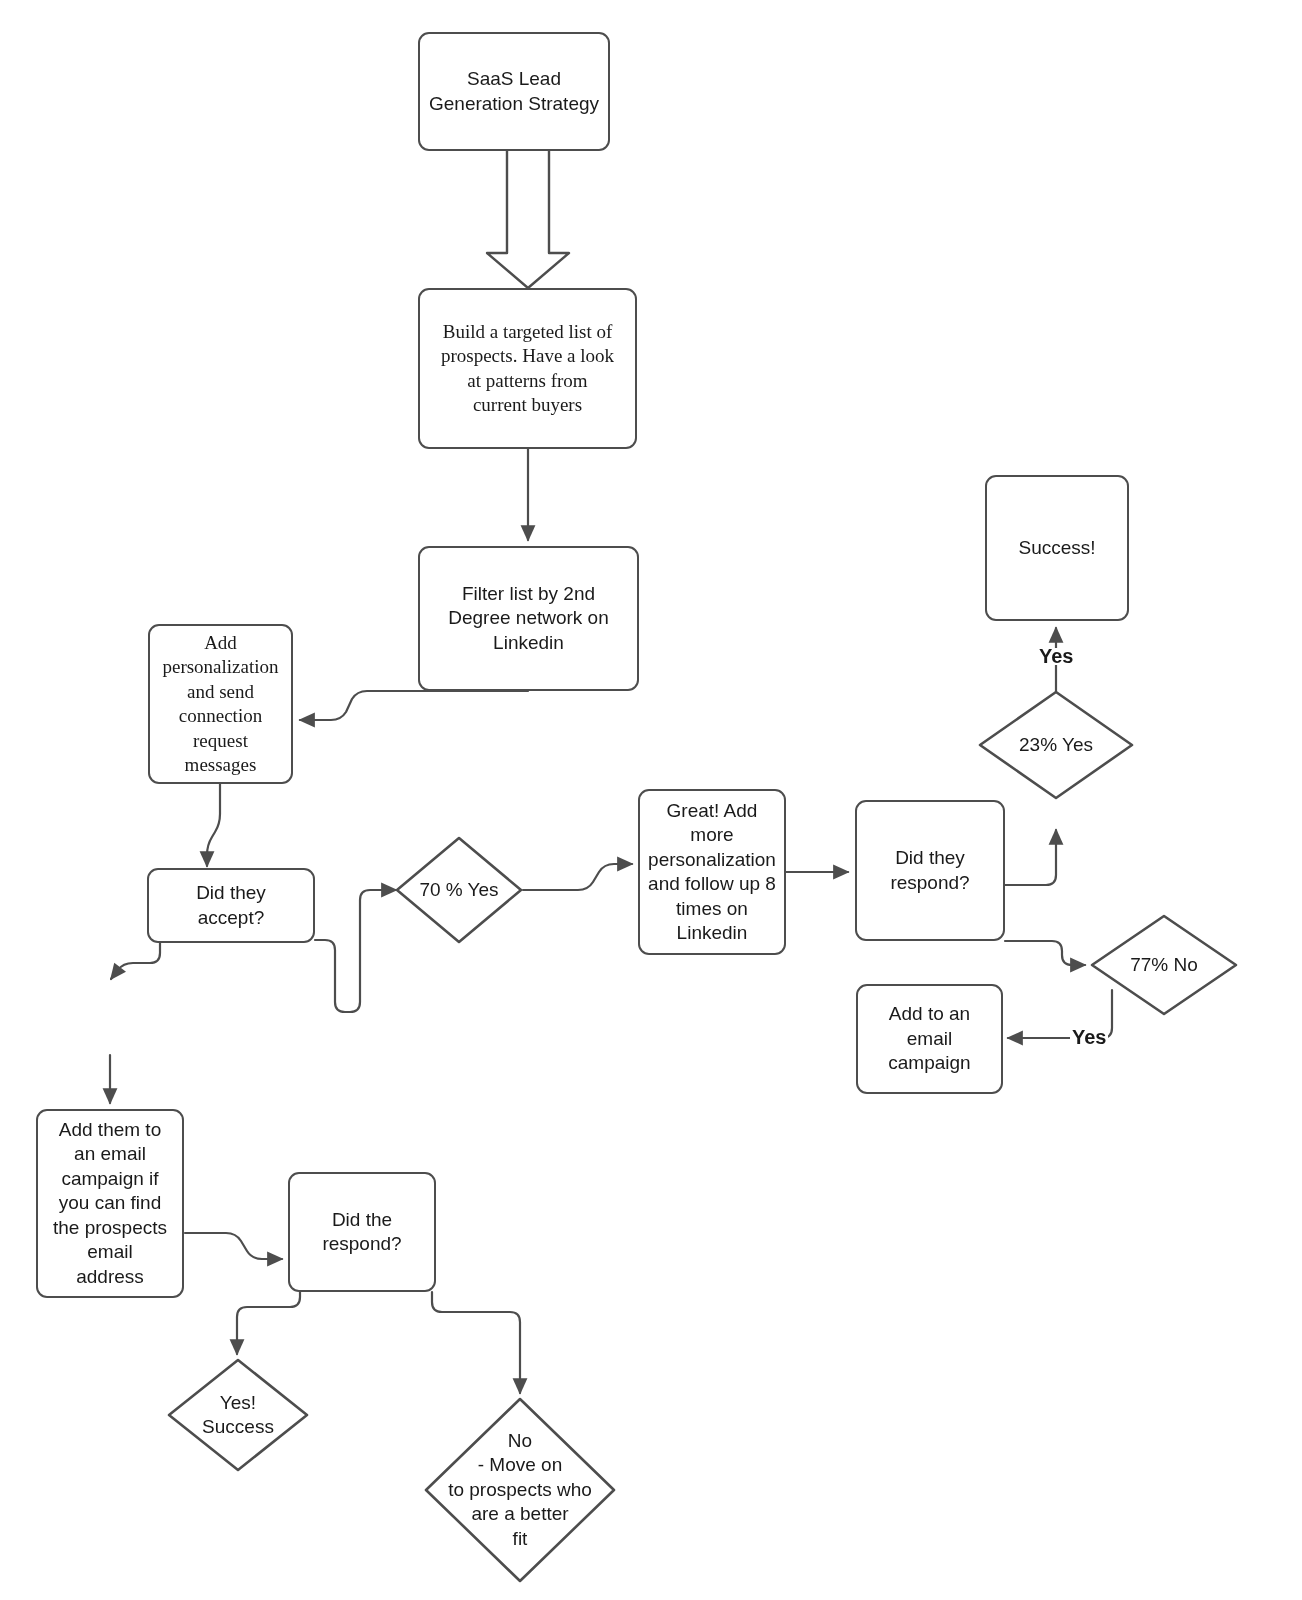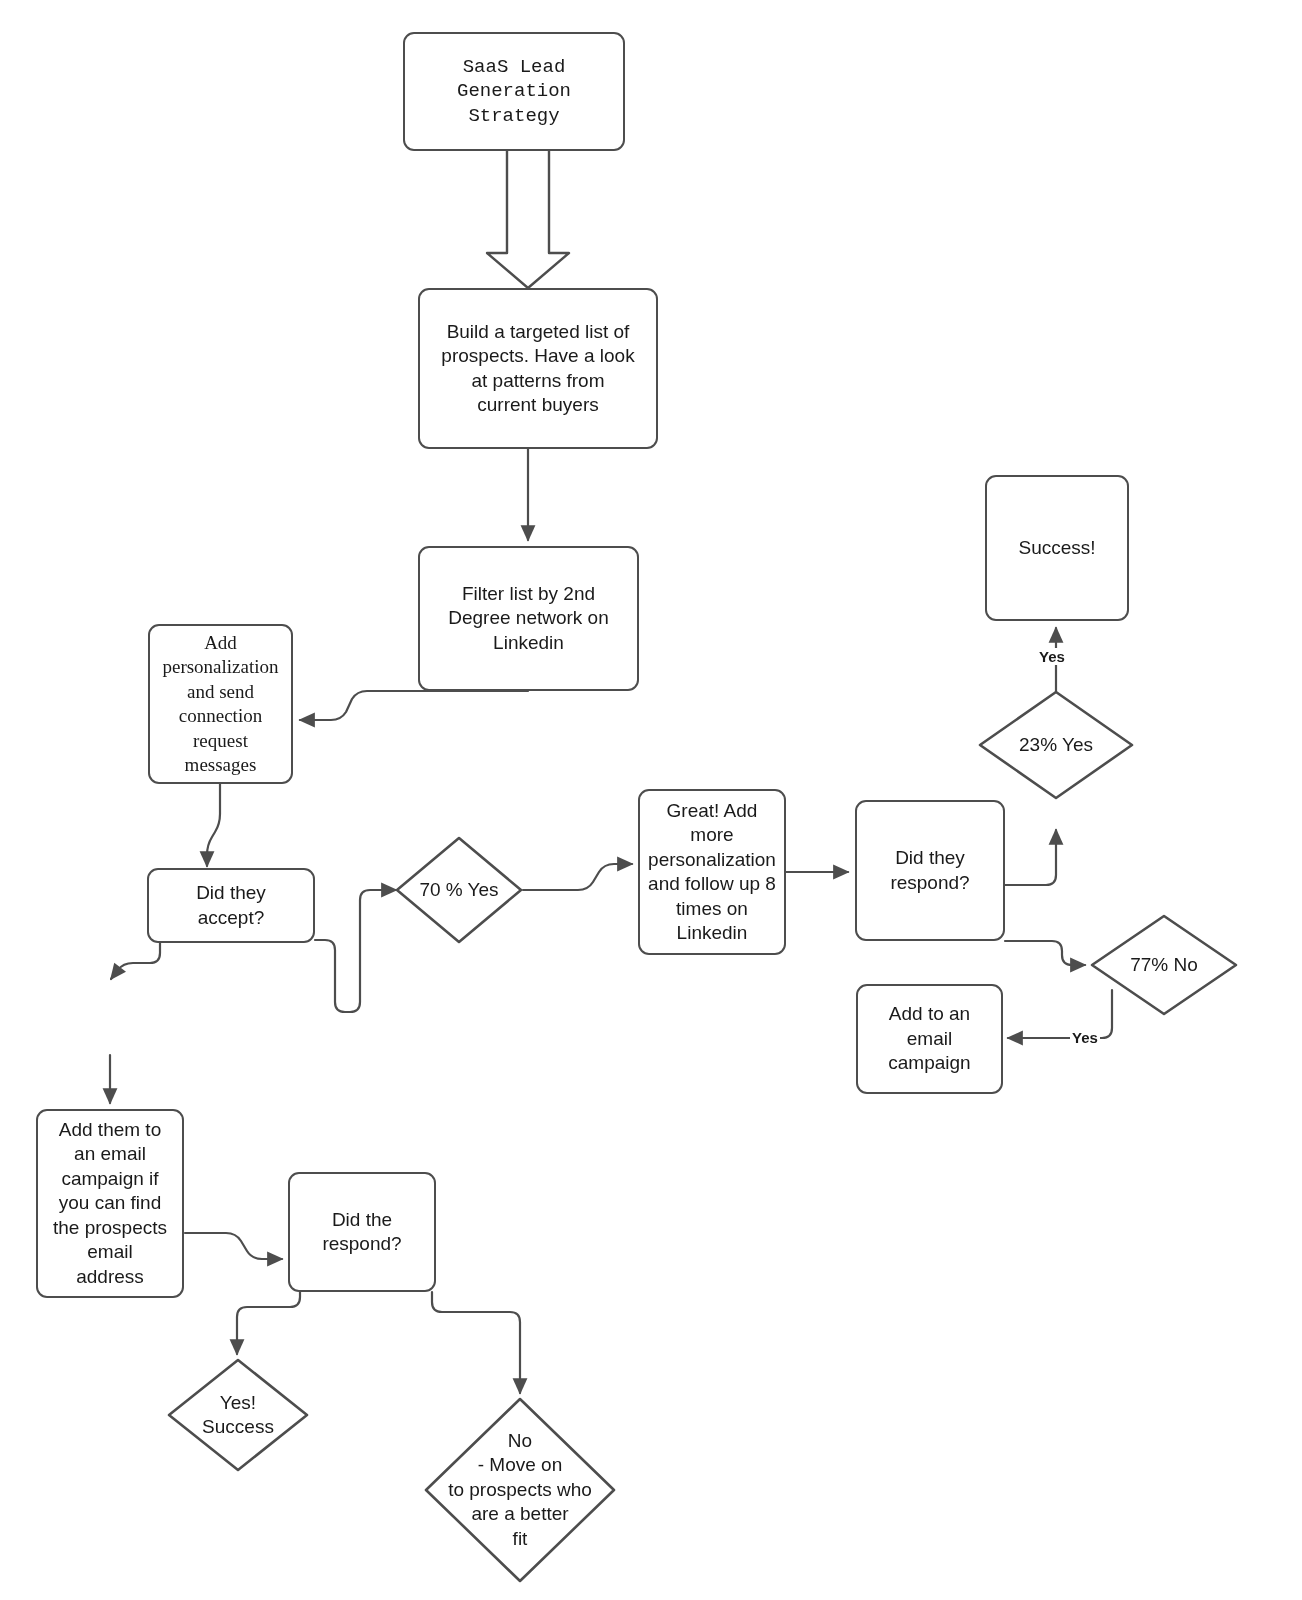--- a/index.html
+++ b/index.html
@@ -51,21 +51,21 @@
     width: 100%; height: 100%;
   }
   .diamond-label {
     position: relative;
     z-index: 2;
     width: 120%;
   }
   .edge-label {
     position: absolute;
     font-family: "Liberation Sans", sans-serif;
-    font-size: 15px;
+    font-size: 20px;
     font-weight: bold;
     color: #1a1a1a;
     background: #ffffff;
     padding: 0 2px;
     line-height: 17px;
     white-space: nowrap;
   }
 </style>
 </head>
 <body>
@@ -107,26 +107,26 @@
       <path d="M 110 1055 L 110 1103" marker-end="url(#arrow)"></path>
 
       <path d="M 185 1233 L 226 1233 Q 236 1233 241 1241 L 247 1251 Q 252 1259 262 1259 L 282 1259" marker-end="url(#arrow)"></path>
 
       <path d="M 300 1292 L 300 1297 Q 300 1307 290 1307 L 247 1307 Q 237 1307 237 1317 L 237 1354" marker-end="url(#arrow)"></path>
 
       <path d="M 432 1292 L 432 1302 Q 432 1312 442 1312 L 510 1312 Q 520 1312 520 1322 L 520 1393" marker-end="url(#arrow)"></path>
     </g>
   </svg>
 
-  <div class="node rect" style="left:403px; top:32px; width:222px; height:119px;font-family:Liberation Mono, monospace;">
+  <div class="node rect" style="left:418px; top:32px; width:192px; height:119px;">
     <span>SaaS Lead
 Generation Strategy</span>
   </div>
 
-  <div class="node rect" style="left:418px; top:288px; width:240px; height:161px;">
+  <div class="node rect" style="left:418px; top:288px; width:219px; height:161px;font-family:Liberation Serif, serif;">
     <span>Build a targeted list of
 prospects. Have a look
 at patterns from
 current buyers</span>
   </div>
 
   <div class="node rect" style="left:418px; top:546px; width:221px; height:145px;">
     <span>Filter list by 2nd
 Degree network on
 Linkedin</span>

